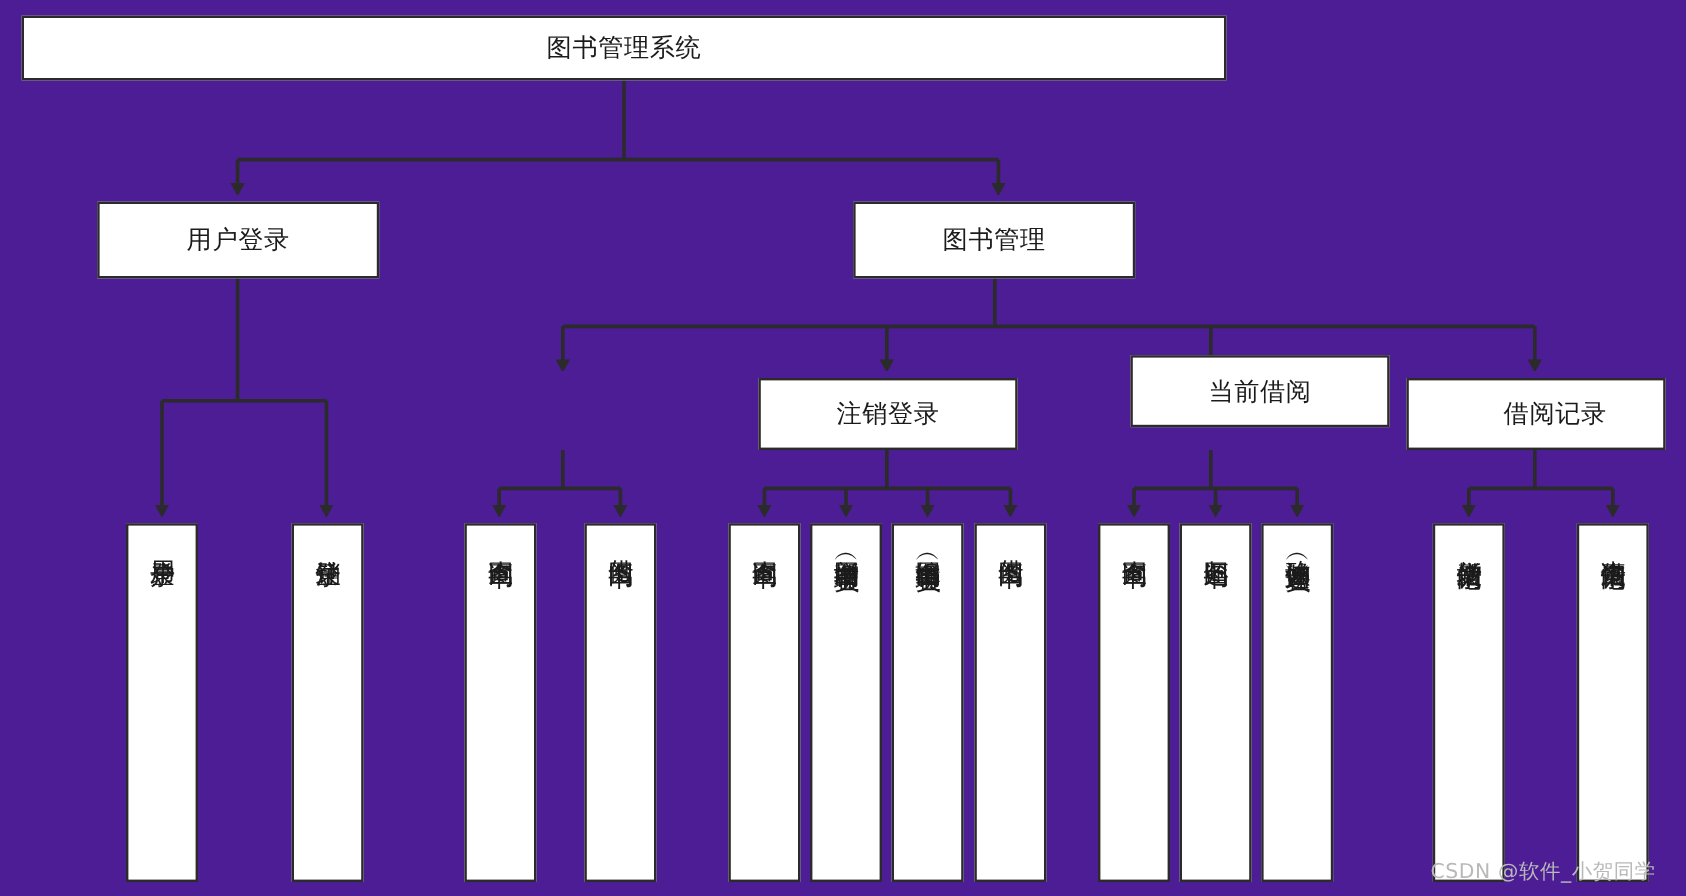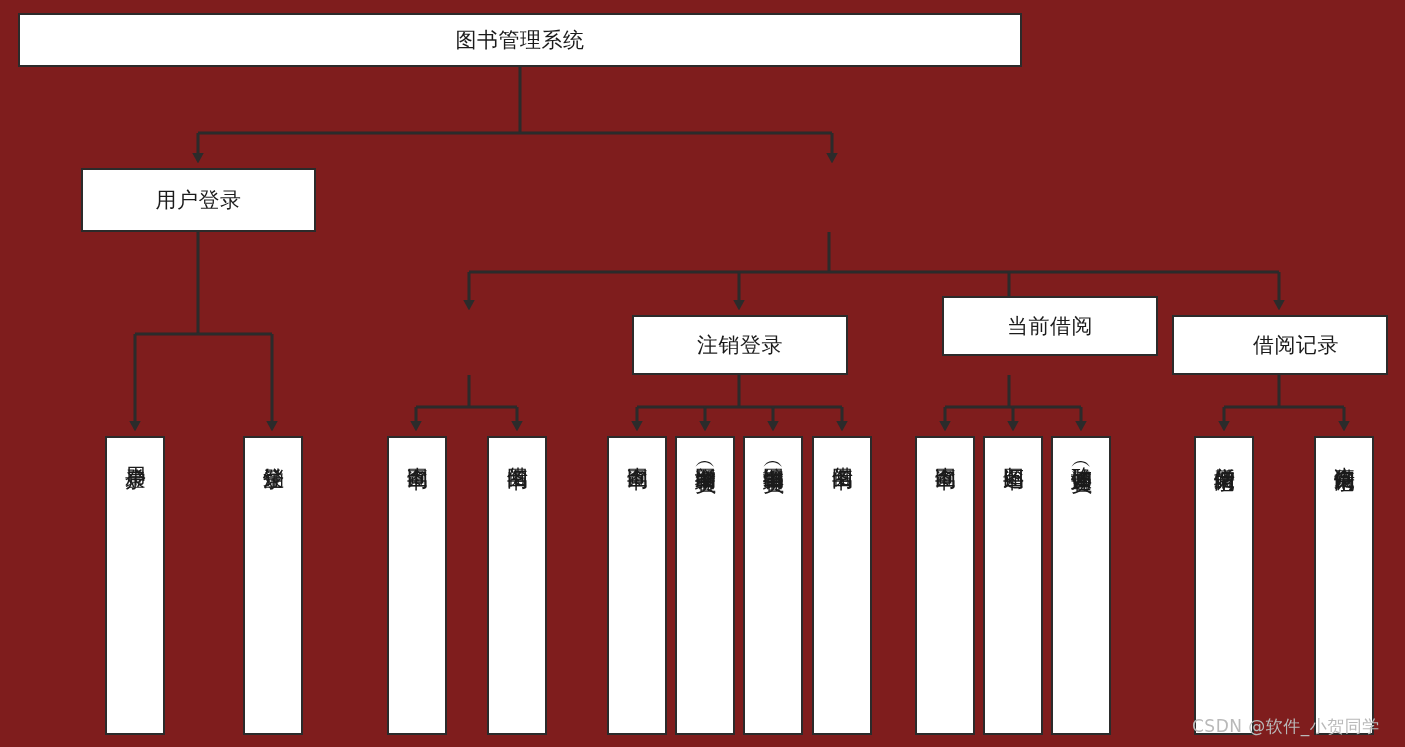--- a/index.html
+++ b/index.html
@@ -5,21 +5,21 @@
 <style>
   html, body {
     margin: 0;
     padding: 0;
     background: #ffffff;
   }
   #canvas {
     position: relative;
     width: 1405px;
     height: 747px;
-    background: #7f1d1d;
+    background: #4c1d95;
     font-family: "DejaVu Sans", "Liberation Sans", sans-serif;
     overflow: hidden;
   }
   svg.edges {
     position: absolute;
     left: 0;
     top: 0;
     width: 1405px;
     height: 747px;
     pointer-events: none;
@@ -117,20 +117,23 @@
     </g>
   </svg>
 
   <div class="node" style="left:18px; top:13px; width:1004px; height:54px;">
     <span class="label">图书管理系统</span>
   </div>
 
   <div class="node" style="left:81px; top:168px; width:235px; height:64px;">
     <span class="label">用户登录</span>
   </div>
+  <div class="node" style="left:711px; top:168px; width:235px; height:64px;">
+    <span class="label">图书管理</span>
+  </div>
 
   <div class="node" style="left:632px; top:315px; width:216px; height:60px;">
     <span class="label">注销登录</span>
   </div>
   <div class="node" style="left:902px; top:296px; width:216px; height:60px;margin-left:40px;">
     <span class="label">当前借阅</span>
   </div>
   <div class="node" style="left:1172px; top:315px; width:216px; height:60px;padding-left:32px;">
     <span class="label">借阅记录</span>
   </div>

